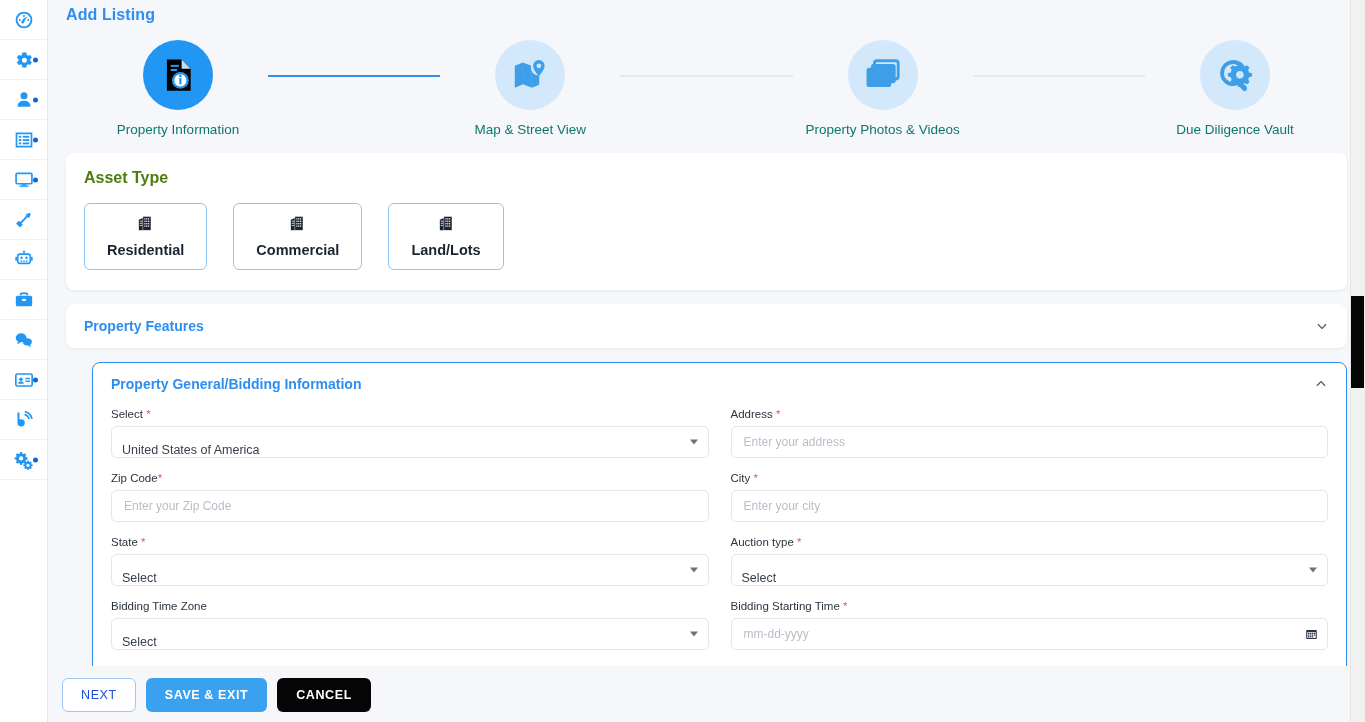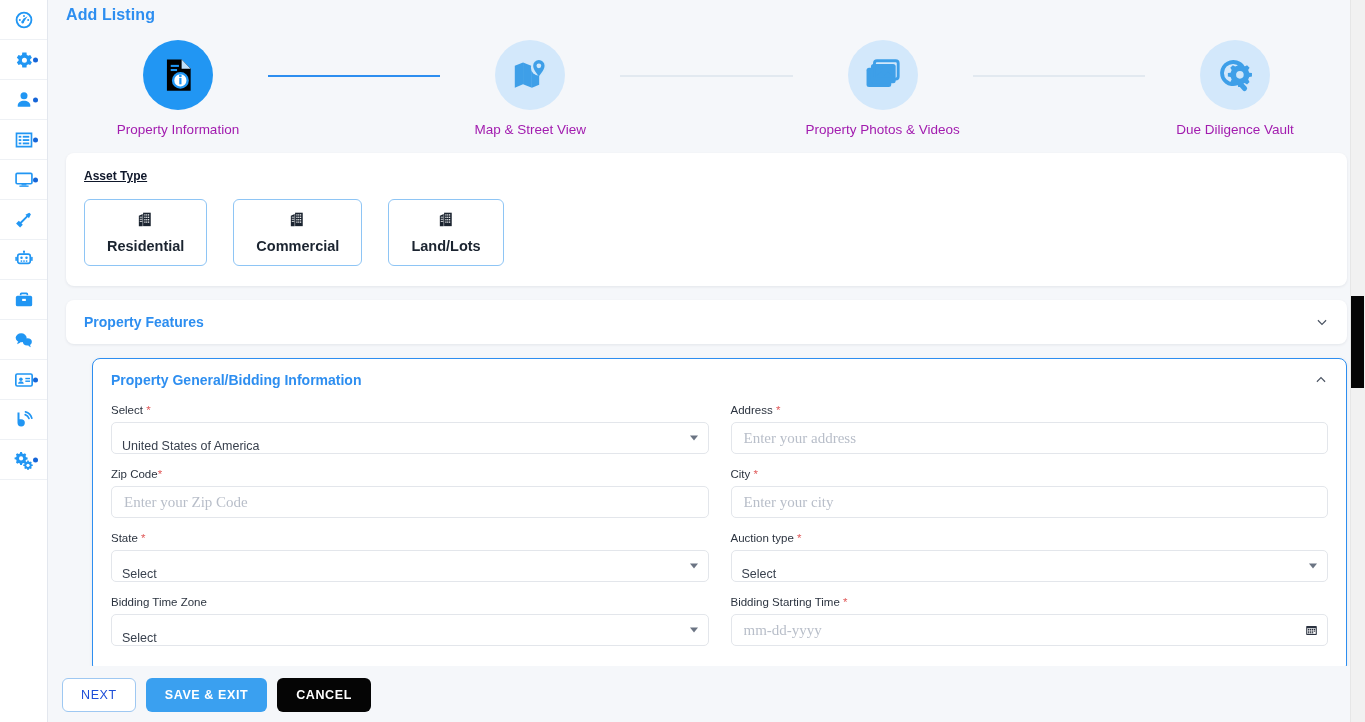--- a/index.html
+++ b/index.html
@@ -74,21 +74,21 @@
     width: 70px; height: 70px; border-radius: 50%;
     display: flex; align-items: center; justify-content: center;
     background: #d3e8fb;
   }
   .step.active .step-circle { background: #2196f3; }
   .step-circle svg { width: 38px; height: 38px; display: block; fill: #3e9fe8; }
   .step.active .step-circle svg { fill: #ffffff; }
   .step-label {
     margin-top: 12px;
     font-size: 13.5px;
-    color: #a21caf;
+    color: #0f766e;
     white-space: nowrap;
     text-align: center;
   }
   .step-connector {
     flex: 1 1 auto;
     height: 2px;
     background: #e2e9f0;
     margin-top: 35px;
     min-width: 40px;
   }
@@ -96,24 +96,23 @@
 
   
   .card {
     background: #ffffff;
     border-radius: 8px;
     margin: 0 18px 14px 18px;
     box-shadow: 0 1px 3px rgba(16,30,54,.08);
   }
   .card.asset { padding: 16px 18px 20px 18px; margin-top: 10px; }
   .card-title {
-    color: #0f172a;
-    font-size: 12px;
+    color: #4d7c0f;
+    font-size: 16px;
     font-weight: bold;
-    text-decoration: underline;
   }
   .asset-btns { display: flex; gap: 26px; margin-top: 16px; }
   .asset-btn {
     display: flex; align-items: center; gap: 10px;
     border: 1px solid #8ec5f5;
     border-radius: 6px;
     background: #ffffff;
     padding: 11px 22px;
     font-size: 14.5px;
     font-weight: bold;
@@ -171,22 +170,22 @@
     border-radius: 5px;
     background: #ffffff;
     display: flex; align-items: flex-end;
     padding: 0 10px;
     font-size: 12.5px;
     color: #39414e;
     width: 100%;
   }
   .control input {
     border: none; outline: none; width: 100%; height: 100%;
-    font-size: 15px; color: #0f766e; background: transparent;
-    font-family: Liberation Serif, serif;
+    font-size: 12px; color: #0f766e; background: transparent;
+    font-family: Liberation Sans, sans-serif;
   }
   .control input::placeholder { color: #b8bec9; }
   .caret {
     position: absolute; right: 10px; top: 50%; transform: translateY(-50%);
     width: 0; height: 0;
     border-left: 4px solid transparent;
     border-right: 4px solid transparent;
     border-top: 5px solid #6b7483;
   }
   .cal-icon { position:absolute; right: 9px; top:50%; transform: translateY(-50%); width:13px; height:13px; }

